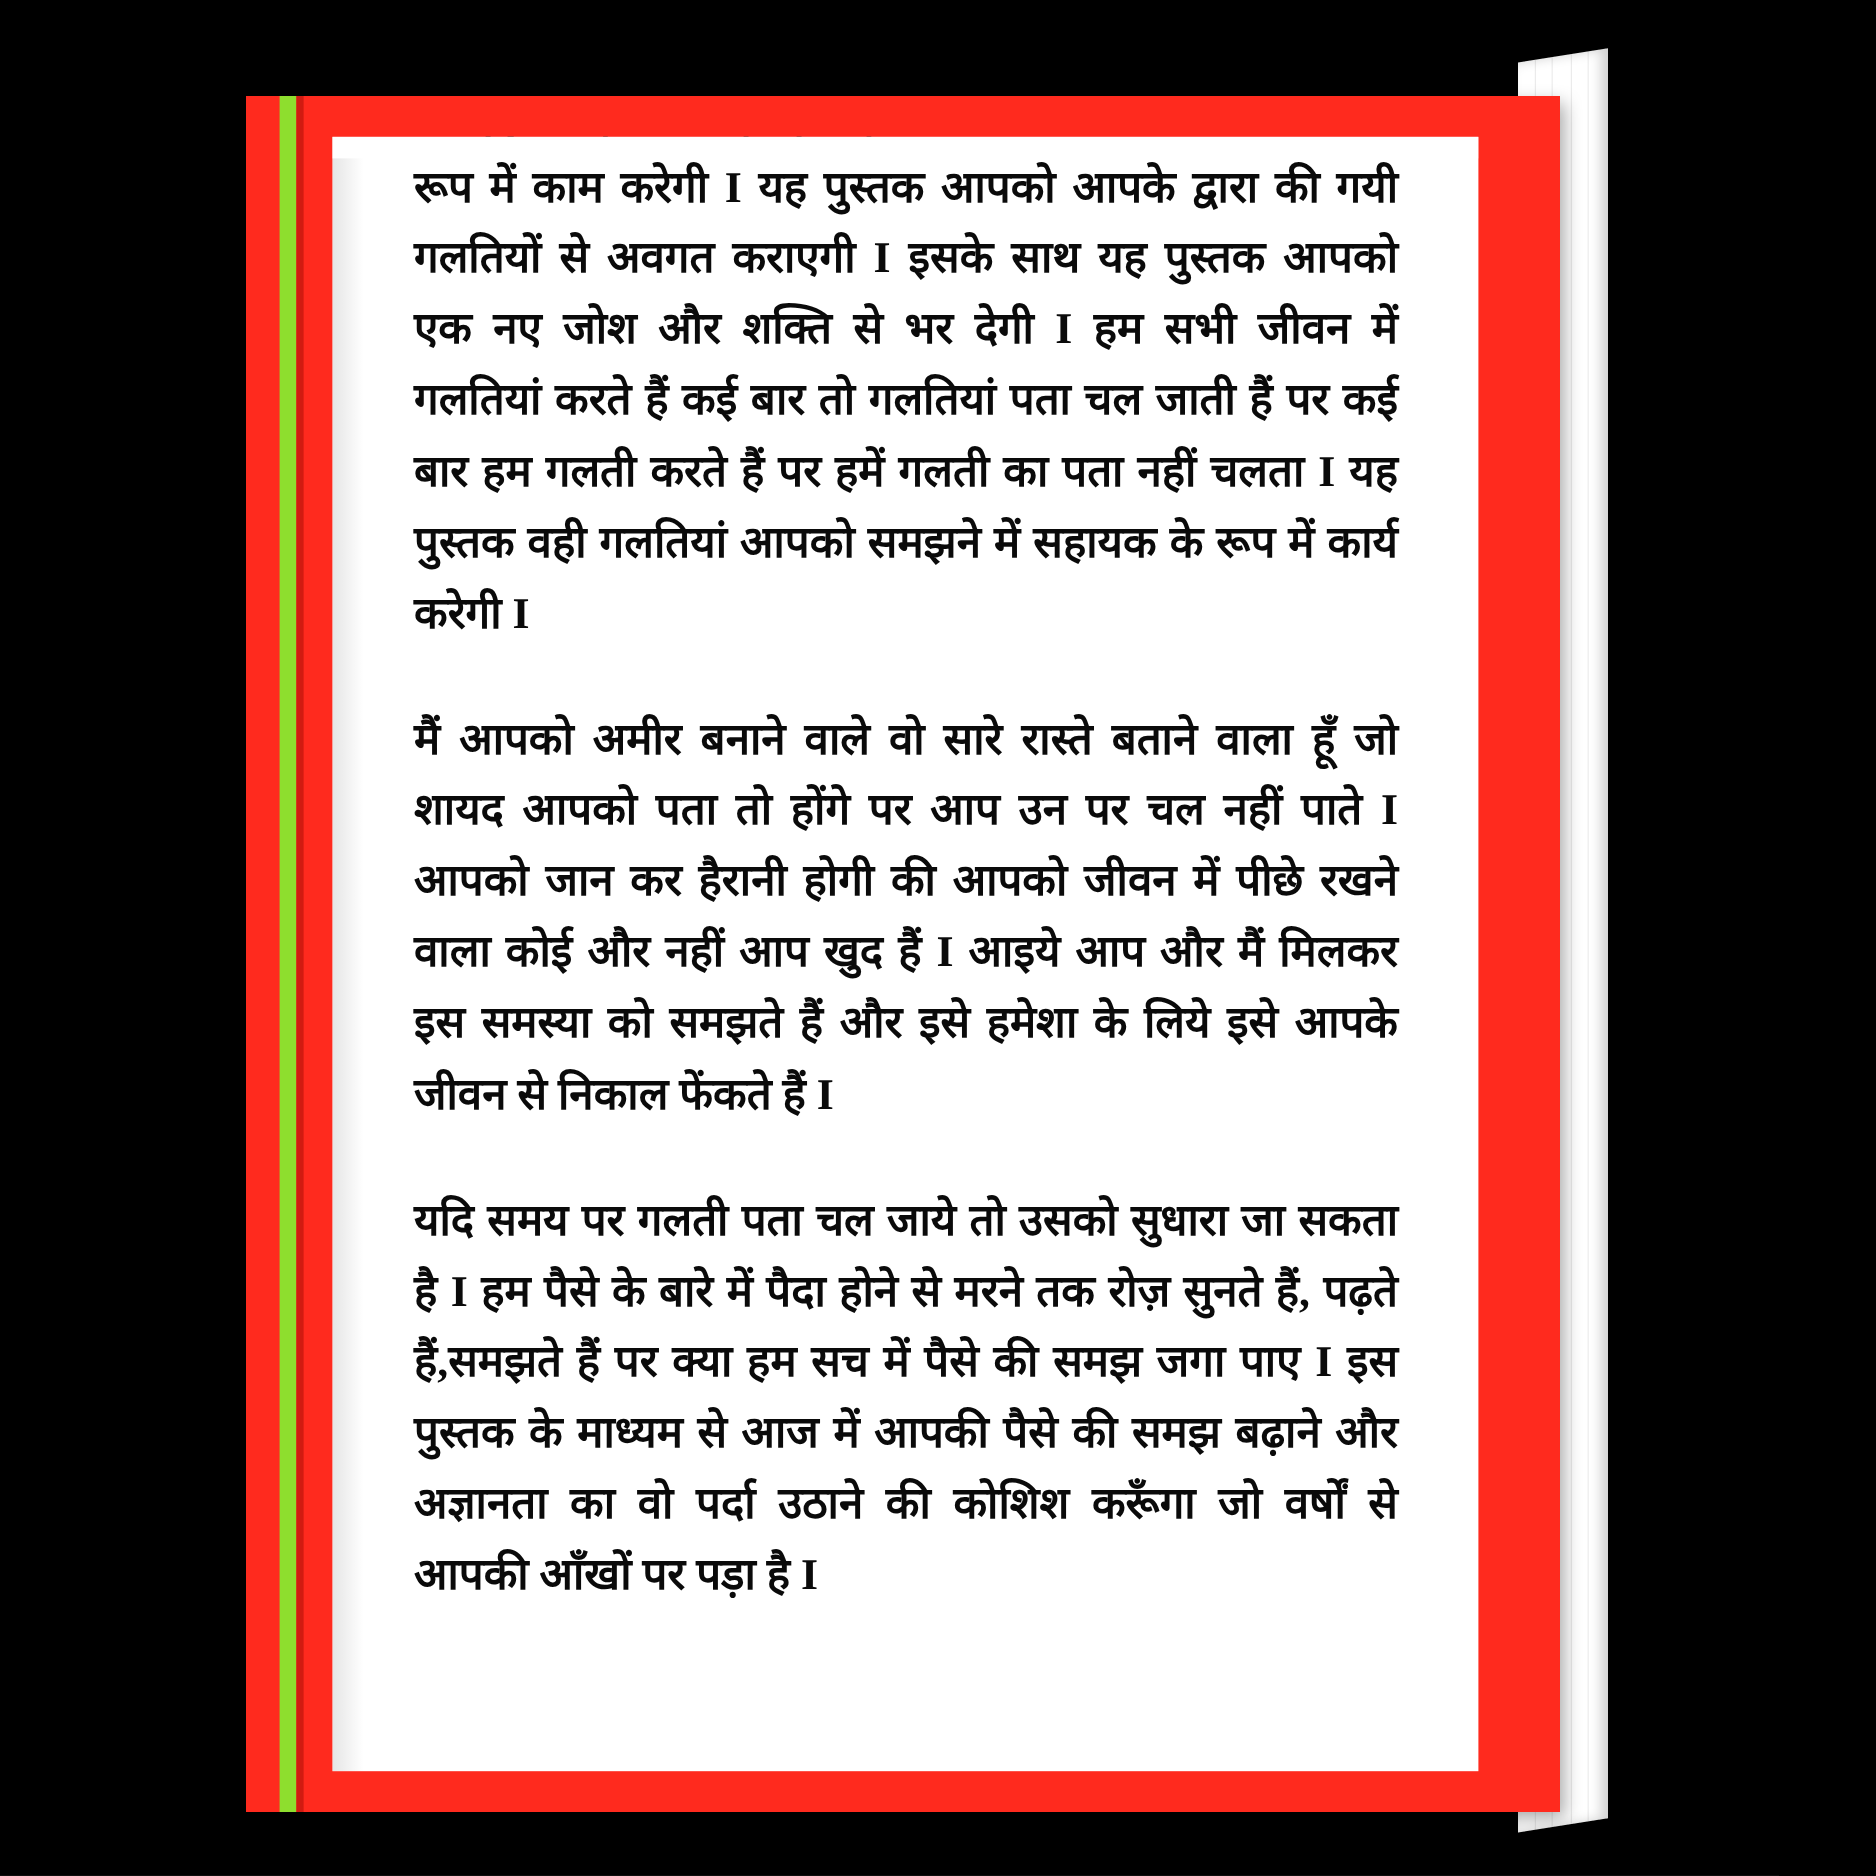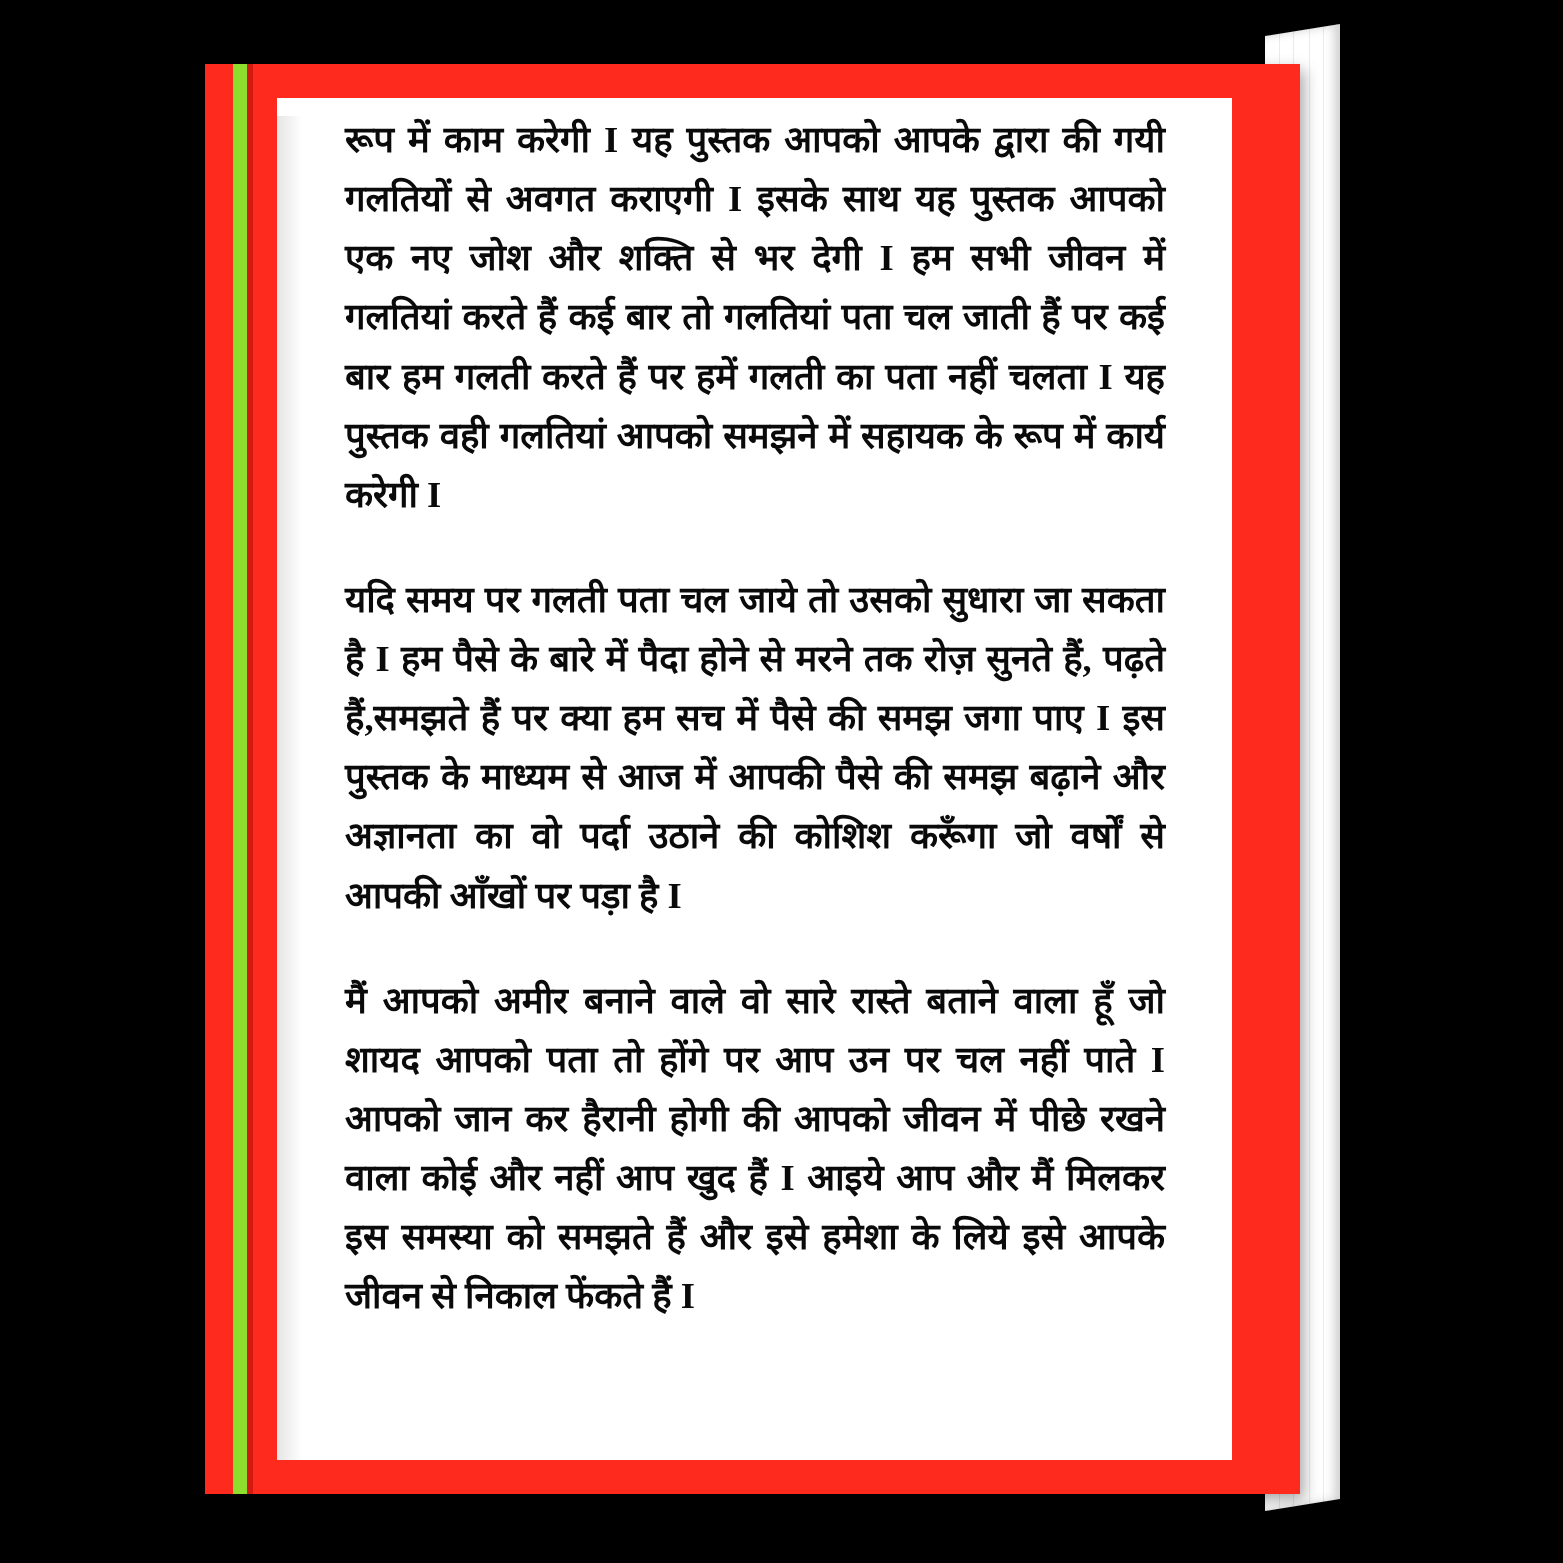--- a/index.html
+++ b/index.html
@@ -18,21 +18,21 @@
     position: relative;
     width: 1563px;
     height: 1563px;
     background: #000000;
   }
 
   
   .book {
     position: absolute;
     left: 205px;
-    top: 36px;
+    top: 52px;
     width: 1140px;
     height: 1475px;
   }
 
   
   .page-edge {
     position: absolute;
     left: 1060px;
     top: 0px;
     width: 75px;
@@ -156,22 +156,22 @@
     <div class="spine-dark"></div>
 
     <div class="page">
       <div class="spine-shade"></div>
 
       <div class="page-body">
         <p class="para clipped" style="margin-bottom:0; height:28px; overflow:hidden;">...म मिशन में एक मार्गदर्शक के</p>
 
         <p class="para">रूप में काम करेगी I यह पुस्तक आपको आपके द्वारा की गयी गलतियों से अवगत कराएगी I इसके साथ यह पुस्तक आपको एक नए जोश और शक्ति से भर देगी I हम सभी जीवन में गलतियां करते हैं कई बार तो गलतियां पता चल जाती हैं पर कई बार हम गलती करते हैं पर हमें गलती का पता नहीं चलता I यह पुस्तक वही गलतियां आपको समझने में सहायक के रूप में कार्य करेगी I</p>
 
+        <p class="para">मैं आपको अमीर बनाने वाले वो सारे रास्ते बताने वाला हूँ जो शायद आपको पता तो होंगे पर आप उन पर चल नहीं पाते I आपको जान कर हैरानी होगी की आपको जीवन में पीछे रखने वाला कोई और नहीं आप खुद हैं I आइये आप और मैं मिलकर इस समस्या को समझते हैं और इसे हमेशा के लिये इसे आपके जीवन से निकाल फेंकते हैं I</p>
+
         <p class="para">यदि समय पर गलती पता चल जाये तो उसको सुधारा जा सकता है I हम पैसे के बारे में पैदा होने से मरने तक रोज़ सुनते हैं, पढ़ते हैं,समझते हैं पर क्या हम सच में पैसे की समझ जगा पाए I इस पुस्तक के माध्यम से आज में आपकी पैसे की समझ बढ़ाने और अज्ञानता का वो  पर्दा उठाने की कोशिश करूँगा जो वर्षों से आपकी आँखों पर पड़ा है I</p>
-
-        <p class="para">मैं आपको अमीर बनाने वाले वो सारे रास्ते बताने वाला हूँ जो शायद आपको पता तो होंगे पर आप उन पर चल नहीं पाते I आपको जान कर हैरानी होगी की आपको जीवन में पीछे रखने वाला कोई और नहीं आप खुद हैं I आइये आप और मैं मिलकर इस समस्या को समझते हैं और इसे हमेशा के लिये इसे आपके जीवन से निकाल फेंकते हैं I</p>
       </div>
 
       <div class="top-crop"></div>
     </div>
 
   </div>
 </div>
 
 </body></html>

